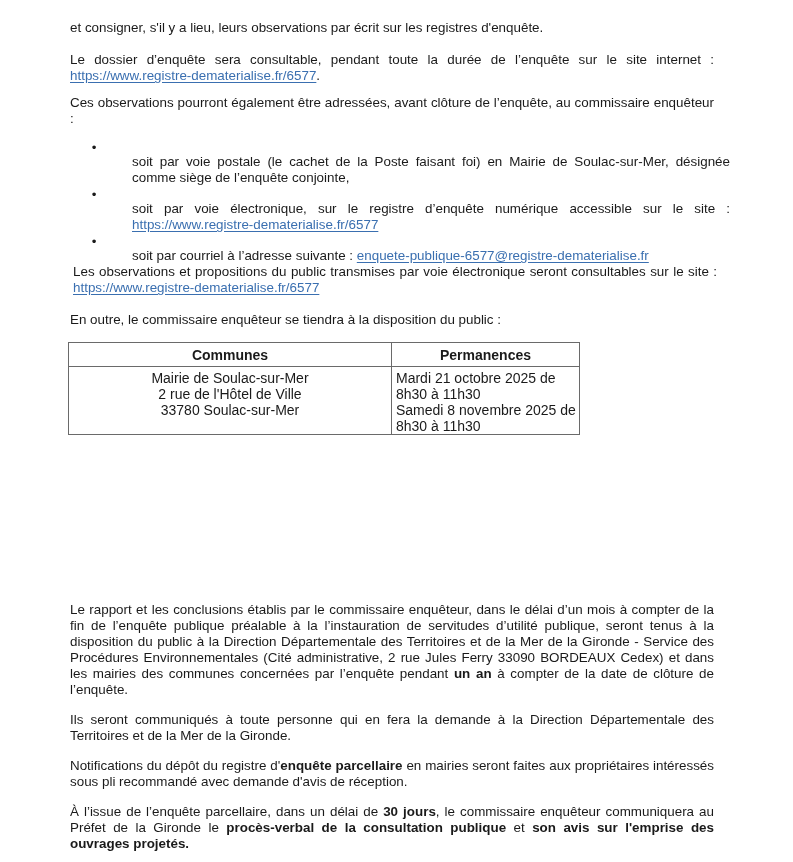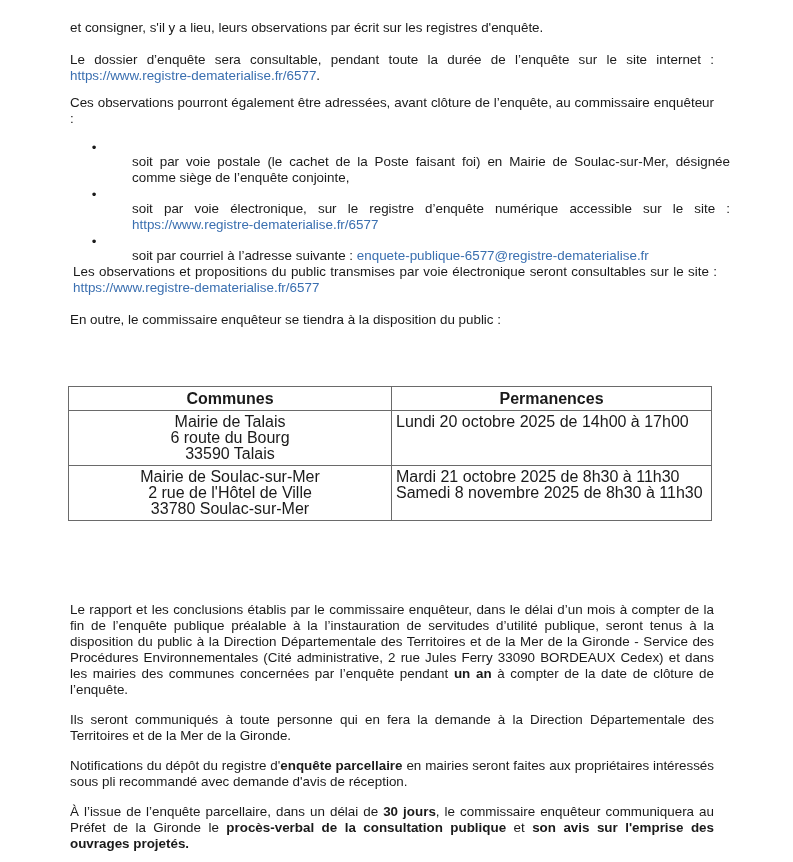--- a/index.html
+++ b/index.html
@@ -2,27 +2,27 @@
 <html><head>
 <meta charset="utf-8">
 <style>
   html, body { margin: 0; padding: 0; background: #ffffff; }
   body {
     width: 793px; height: 862px; position: relative; overflow: hidden;
     font-family: "Liberation Sans", "DejaVu Sans", sans-serif;
     color: #1a1a1a; font-size: 13.4px; line-height: 16px;
   }
   .p { position: absolute; left: 70px; width: 644px; margin: 0; text-align: justify; text-align-last: left; }
-  .link { color: #3a6fb0; text-underline-offset: 2px; }
+  .link { color: #3a6fb0; text-decoration: underline; text-underline-offset: 2px; }
   .bullet { position: absolute; left: 90px; width: 8px; text-align: center; }
   .bp { position: absolute; left: 116px; width: 598px; margin: 16px; text-align: justify; text-align-last: left; }
   b { font-weight: bold; }
   table.perm {
-    position: absolute; left: 68px; top: 342px; width: 644px;
-    border-collapse: collapse; font-size: 16px; line-height: 16px; margin-top: 44px;
+    position: absolute; left: 68px; top: 342px; width: 512px;
+    border-collapse: collapse; font-size: 14px; line-height: 16px;
   }
   table.perm th, table.perm td { border: 1.5px solid #6a6a6a; vertical-align: top; padding: 0; }
   table.perm th { height: 23px; font-weight: bold; text-align: center; vertical-align: middle; }
   table.perm td.c { width: 322px; text-align: center; padding-top: 3px; height: 51px; }
   table.perm td.d { padding-left: 4px; padding-top: 3px; }
   .line { display: block; }
 </style>
 </head>
 <body>
 
@@ -60,30 +60,20 @@
 <table class="perm">
   <thead>
     <tr>
       <th>Communes</th>
       <th>Permanences</th>
     </tr>
   </thead>
   <tbody>
     <tr>
       <td class="c">
-        <span class="line">Mairie de Talais</span>
-        <span class="line">6 route du Bourg</span>
-        <span class="line">33590 Talais</span>
-      </td>
-      <td class="d">
-        <span class="line">Lundi 20 octobre 2025 de 14h00 à 17h00</span>
-      </td>
-    </tr>
-    <tr>
-      <td class="c">
         <span class="line">Mairie de Soulac-sur-Mer</span>
         <span class="line">2 rue de l'Hôtel de Ville</span>
         <span class="line">33780 Soulac-sur-Mer</span>
       </td>
       <td class="d">
         <span class="line">Mardi 21 octobre 2025 de 8h30 à 11h30</span>
         <span class="line">Samedi 8 novembre 2025 de 8h30 à 11h30</span>
       </td>
     </tr>
   </tbody>

